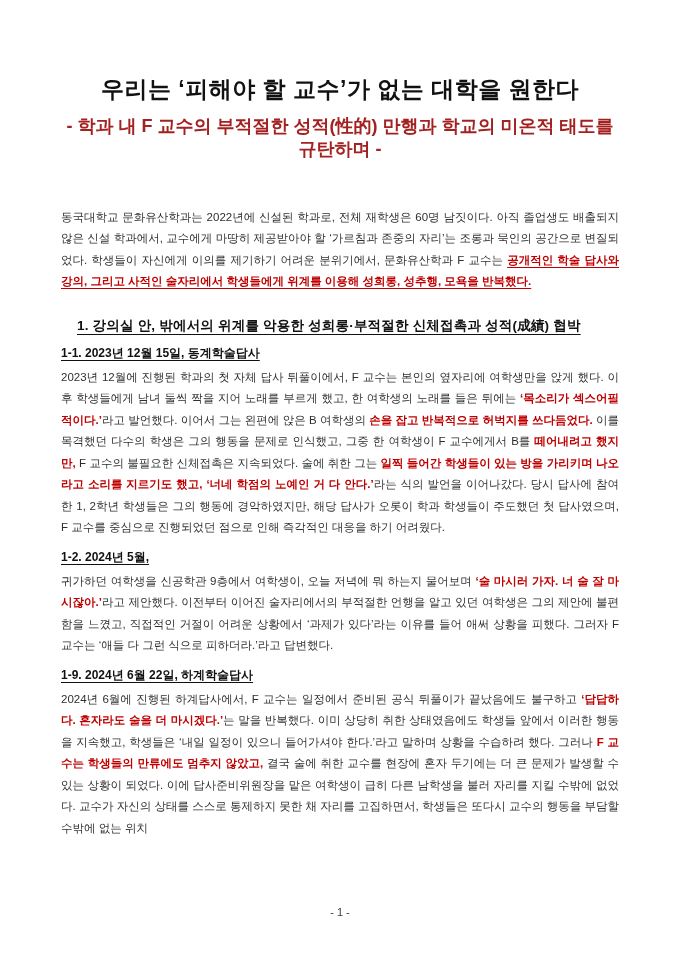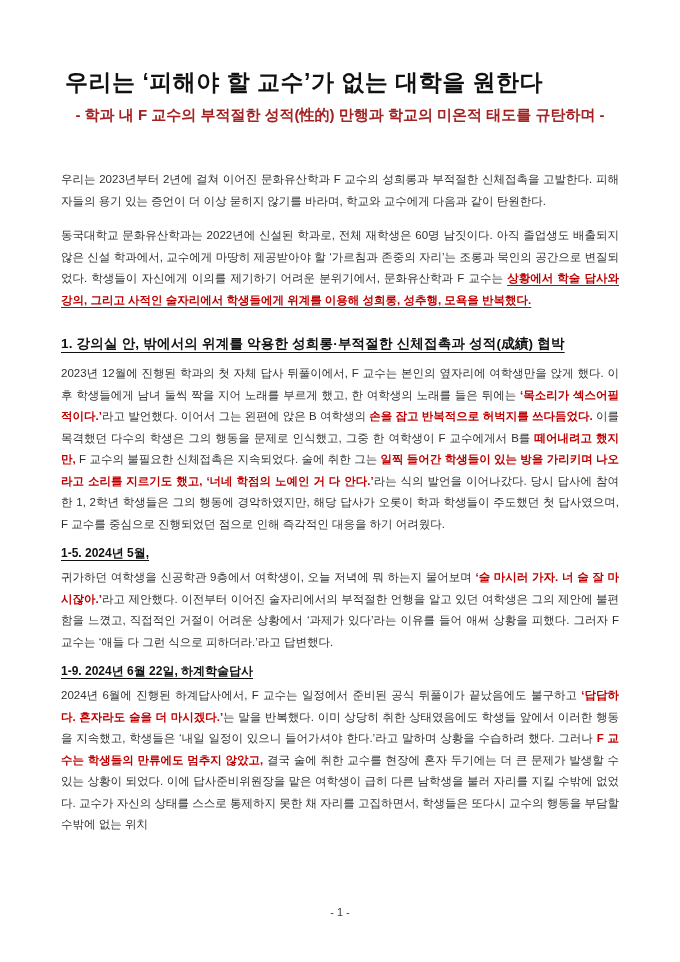--- a/index.html
+++ b/index.html
@@ -16,31 +16,32 @@
     position: relative;
     width: 680px;
     height: 962px;
     margin: 0 auto;
     background: var(--bg);
     font-family: "Liberation Sans", "DejaVu Sans", sans-serif;
     padding: 64px 61px 0 61px;
     overflow: hidden;
   }
   .doc-title {
-    margin: 4px;
+    margin: 11px;
+    text-align: center;
     font-size: 23px;
     font-weight: 700;
     letter-spacing: 0.5px;
     color: var(--title);
     line-height: 1.25;
   }
   .doc-subtitle {
     margin: 8px 0 0 0;
     text-align: center;
-    font-size: 15px;
+    font-size: 18px;
     font-weight: 700;
     color: var(--subtitle-red);
     line-height: 1.3;
   }
   .intro { margin-top: 45px; }
   .para {
     margin: 0 0 13px 0;
     font-size: 11.5px;
     line-height: 21.5px;
     color: var(--body);
@@ -48,21 +49,21 @@
     word-break: break-all;
   }
   .run-n { color: var(--body); }
   .run-red { color: var(--red); font-weight: 700; }
   .run-redu {
     color: var(--red); font-weight: 700;
     text-decoration: underline;
     text-underline-offset: 3px;
   }
   .sec-head {
-    margin: 24px 0 10px 0;
+    margin: 24px 0 10px 16px;
     font-size: 13.5px;
     font-weight: 700;
     color: var(--heading);
     text-decoration: underline;
     text-underline-offset: 4px;
     letter-spacing: 0.2px;
   }
   .sub-head {
     margin: 9px 0 5px 0;
     font-size: 12px;
@@ -84,33 +85,33 @@
 <body>
 
 <div class="page">
 
   <header>
     <h1 class="doc-title">우리는 ‘피해야 할 교수’가 없는 대학을 원한다</h1>
     <div class="doc-subtitle">- 학과 내 F 교수의 부적절한 성적(性的) 만행과 학교의 미온적 태도를 규탄하며 -</div>
   </header>
 
   <section class="intro">
-    <p class="para"><span class="run-n">우리는 2023년부터 2년에 걸쳐 이어진 문화유산학과 F 교수의 성희롱과 부적절한 신체접촉을 고발한다. 피해자들의 용기 있는 증언이 더 이상 묻히지 않기를 바라며, 학교와 교수에게 다음과 같이 탄원한다.</span></p>
-    <p class="para"><span class="run-n">동국대학교 문화유산학과는 2022년에 신설된 학과로, 전체 재학생은 60명 남짓이다. 아직 졸업생도 배출되지 않은 신설 학과에서, 교수에게 마땅히 제공받아야 할 ‘가르침과 존중의 자리’는 조롱과 묵인의 공간으로 변질되었다. 학생들이 자신에게 이의를 제기하기 어려운 분위기에서, 문화유산학과 F 교수는 </span><span class="run-redu">상황에서 학술 답사와 강의, 그리고 사적인 술자리에서 학생들에게 위계를 이용해 성희롱, 성추행, 모욕을 반복했다.</span></p>
+    <p class="para"><span class="run-n">동국대학교 문화유산학과는 2022년에 신설된 학과로, 전체 재학생은 60명 남짓이다. 아직 졸업생도 배출되지 않은 신설 학과에서, 교수에게 마땅히 제공받아야 할 ‘가르침과 존중의 자리’는 조롱과 묵인의 공간으로 변질되었다. 학생들이 자신에게 이의를 제기하기 어려운 분위기에서, 문화유산학과 F 교수는 </span><span class="run-redu">공개적인 학술 답사와 강의, 그리고 사적인 술자리에서 학생들에게 위계를 이용해 성희롱, 성추행, 모욕을 반복했다.</span></p>
   </section>
 
   <section>
     <h2 class="sec-head">1. 강의실 안, 밖에서의 위계를 악용한 성희롱·부적절한 신체접촉과 성적(成績) 협박</h2>
 
     <div class="subsection">
+      <h3 class="sub-head">1-1. 2023년 12월 15일, 동계학술답사</h3>
       <p class="para"><span class="run-n">2023년 12월에 진행된 학과의 첫 자체 답사 뒤풀이에서, F 교수는 본인의 옆자리에 여학생만을 앉게 했다. 이후 학생들에게 남녀 둘씩 짝을 지어 노래를 부르게 했고, 한 여학생의 노래를 들은 뒤에는 </span><span class="run-red">‘목소리가 섹스어필적이다.’</span><span class="run-n">라고 발언했다. 이어서 그는 왼편에 앉은 B 여학생의 </span><span class="run-red">손을 잡고 반복적으로 허벅지를 쓰다듬었다.</span><span class="run-n"> 이를 목격했던 다수의 학생은 그의 행동을 문제로 인식했고, 그중 한 여학생이 F 교수에게서 B를 </span><span class="run-red">떼어내려고 했지만,</span><span class="run-n"> F 교수의 불필요한 신체접촉은 지속되었다. 술에 취한 그는 </span><span class="run-red">일찍 들어간 학생들이 있는 방을 가리키며 나오라고 소리를 지르기도 했고, ‘너네 학점의 노예인 거 다 안다.’</span><span class="run-n">라는 식의 발언을 이어나갔다. 당시 답사에 참여한 1, 2학년 학생들은 그의 행동에 경악하였지만, 해당 답사가 오롯이 학과 학생들이 주도했던 첫 답사였으며, F 교수를 중심으로 진행되었던 점으로 인해 즉각적인 대응을 하기 어려웠다.</span></p>
     </div>
 
     <div class="subsection">
-      <h3 class="sub-head">1-5. 2024년 5월,</h3>
+      <h3 class="sub-head">1-2. 2024년 5월,</h3>
       <p class="para"><span class="run-n">귀가하던 여학생을 신공학관 9층에서 여학생이, 오늘 저녁에 뭐 하는지 물어보며 </span><span class="run-red">‘술 마시러 가자. 너 술 잘 마시잖아.’</span><span class="run-n">라고 제안했다. 이전부터 이어진 술자리에서의 부적절한 언행을 알고 있던 여학생은 그의 제안에 불편함을 느꼈고, 직접적인 거절이 어려운 상황에서 ‘과제가 있다’라는 이유를 들어 애써 상황을 피했다. 그러자 F 교수는 ‘애들 다 그런 식으로 피하더라.’라고 답변했다.</span></p>
     </div>
 
     <div class="subsection">
       <h3 class="sub-head">1-9. 2024년 6월 22일, 하계학술답사</h3>
       <p class="para"><span class="run-n">2024년 6월에 진행된 하계답사에서, F 교수는 일정에서 준비된 공식 뒤풀이가 끝났음에도 불구하고 </span><span class="run-red">‘답답하다. 혼자라도 술을 더 마시겠다.’</span><span class="run-n">는 말을 반복했다. 이미 상당히 취한 상태였음에도 학생들 앞에서 이러한 행동을 지속했고, 학생들은 ‘내일 일정이 있으니 들어가셔야 한다.’라고 말하며 상황을 수습하려 했다. 그러나 </span><span class="run-red">F 교수는 학생들의 만류에도 멈추지 않았고,</span><span class="run-n"> 결국 술에 취한 교수를 현장에 혼자 두기에는 더 큰 문제가 발생할 수 있는 상황이 되었다. 이에 답사준비위원장을 맡은 여학생이 급히 다른 남학생을 불러 자리를 지킬 수밖에 없었다. 교수가 자신의 상태를 스스로 통제하지 못한 채 자리를 고집하면서, 학생들은 또다시 교수의 행동을 부담할 수밖에 없는 위치</span></p>
     </div>
   </section>
 
   <footer class="page-number">- 1 -</footer>

